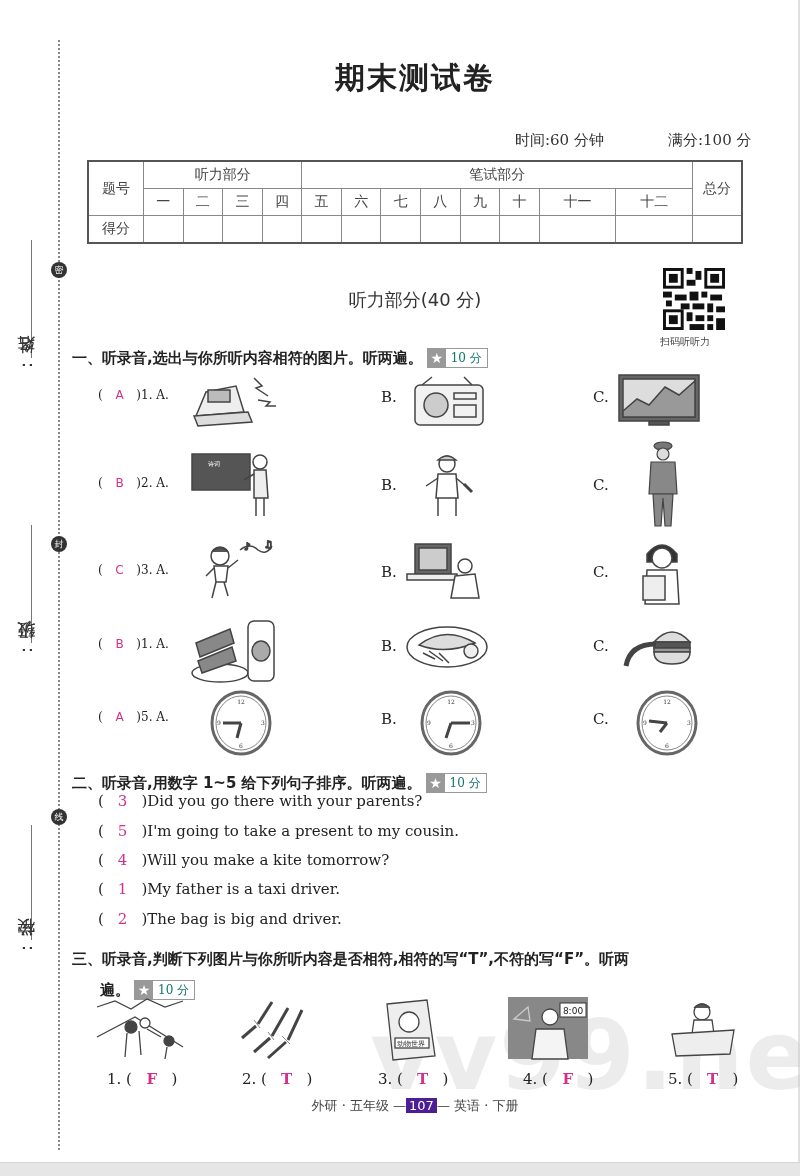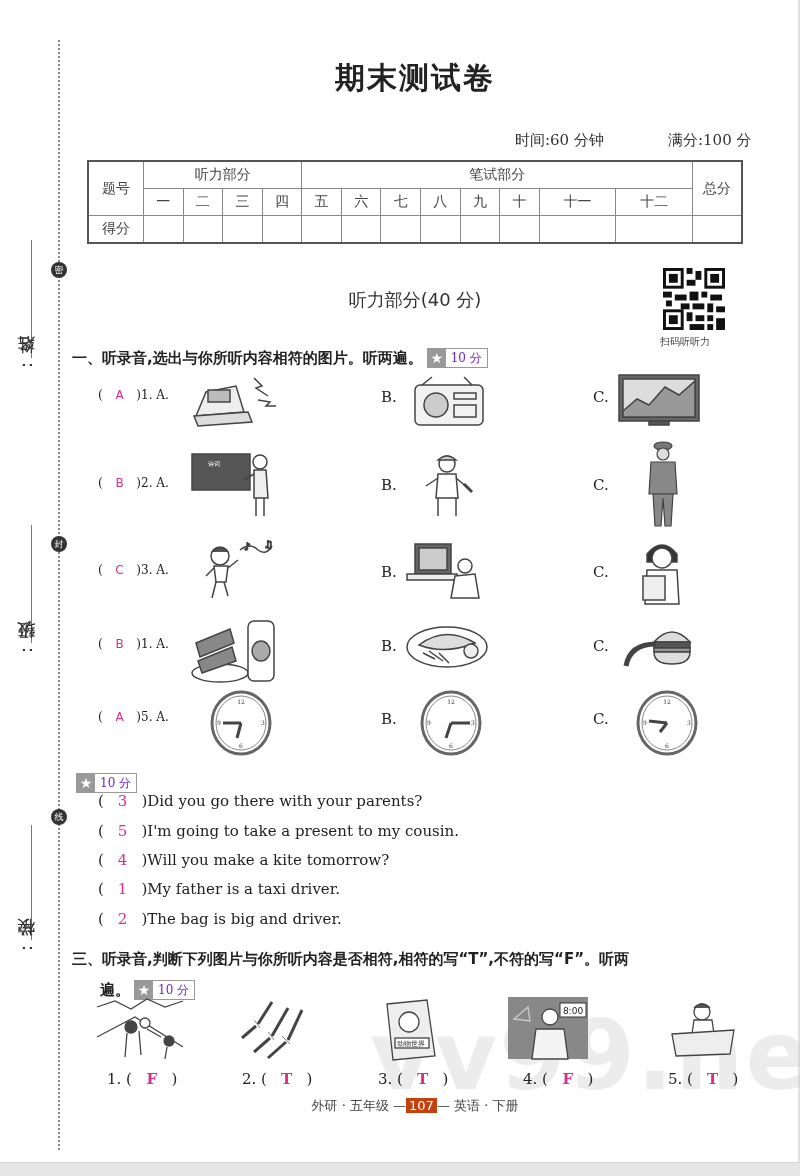--- a/index.html
+++ b/index.html
@@ -25,35 +25,35 @@
   table.score td { border:1px solid #888; text-align:center; height:26px; padding:0; }
 
   .section-title { position:absolute; left:0; width:830px; top:288px; text-align:center; font-family:"DejaVu Sans",sans-serif; font-size:18px; color:#333; }
   .qr { position:absolute; left:663px; top:268px; width:62px; height:62px; }
   .qr-cap { position:absolute; left:660px; top:335px; font-size:10px; color:#444;text-align:center; }
 
   .heading { position:absolute; left:72px; font-family:"DejaVu Sans",sans-serif; font-size:15px; font-weight:bold; color:#222; white-space:nowrap;margin-top:10px; }
   .badge { display:inline-flex; align-items:center; border:1px solid #999; height:18px; font-weight:normal; font-family:"DejaVu Serif",serif;
            font-size:12px; vertical-align:middle; margin-left:4px; }
   .badge .star { width:18px; height:18px; background:#999; color:#fff; text-align:center; line-height:18px; font-size:14px; }
-  .badge .pts { padding:8px 5px; color:#6d28d9; }
+  .badge .pts { padding:8px 5px; color:#0f766e; }
 
   .q-row { position:absolute; left:98px; font-size:12px; }
   .ans { color:#d6308a; font-family:"DejaVu Sans",sans-serif; display:inline-block; width:26px; text-align:center; }
   .opt { position:absolute; font-size:15px; }
   .pic { position:absolute; }
 
   .sent { position:absolute; left:98px; font-size:15px; white-space:nowrap; }
   .sent .ans { width:28px; font-family:"DejaVu Serif",serif; }
 
   .tf { position:absolute; font-size:15px; white-space:nowrap; }
   .tf .ans { width:30px; font-family:"DejaVu Serif",serif; font-weight:bold; }
 
   .footer { position:absolute; top:1097px; left:0; width:830px; text-align:center; font-size:13px; color:#444; }
-  .pageno { background:#c2410c; color:#fff; padding:0 3px; font-family:"DejaVu Sans",sans-serif; }
+  .pageno { background:#4c1d95; color:#fff; padding:0 3px; font-family:"DejaVu Sans",sans-serif; }
   .watermark { position:absolute; left:370px; top:1000px; font-family:"DejaVu Sans",sans-serif; font-weight:bold; font-size:96px;
                color:rgba(200,200,200,0.35); letter-spacing:2px; pointer-events:none; }
 </style>
 </head>
 <body>
 
 <div class="page-right"></div>
 <div class="page-bottom"></div>
 
 <div class="dotline"></div>
@@ -320,21 +320,21 @@
       <text x="31" y="14">12</text>
       <text x="31" y="58">6</text>
       <text x="9" y="35">9</text>
       <text x="53" y="35">3</text>
     </g>
   <path d="M31 33 L13 31" stroke="#444" stroke-width="3"></path>
     <path d="M31 33 L24 42" stroke="#444" stroke-width="3"></path>
 </svg>
 
 <div class="heading" style="top:763px">
-  <span class="badge">
+  <span>二、听录音,用数字 1~5 给下列句子排序。听两遍。</span><span class="badge">
       <span class="star">★</span>
       <span class="pts">10 分</span>
     </span>
 </div>
 <div class="sent" style="top:792px">( <span class="ans">3</span> )<span>Did you go there with your parents?</span></div>
 <div class="sent" style="top:822px">( <span class="ans">5</span> )<span>I'm going to take a present to my cousin.</span></div>
 <div class="sent" style="top:851px">( <span class="ans">4</span> )<span>Will you make a kite tomorrow?</span></div>
 <div class="sent" style="top:880px">( <span class="ans">1</span> )<span>My father is a taxi driver.</span></div>
 <div class="sent" style="top:910px">( <span class="ans">2</span> )<span>The bag is big and driver.</span></div>
 

